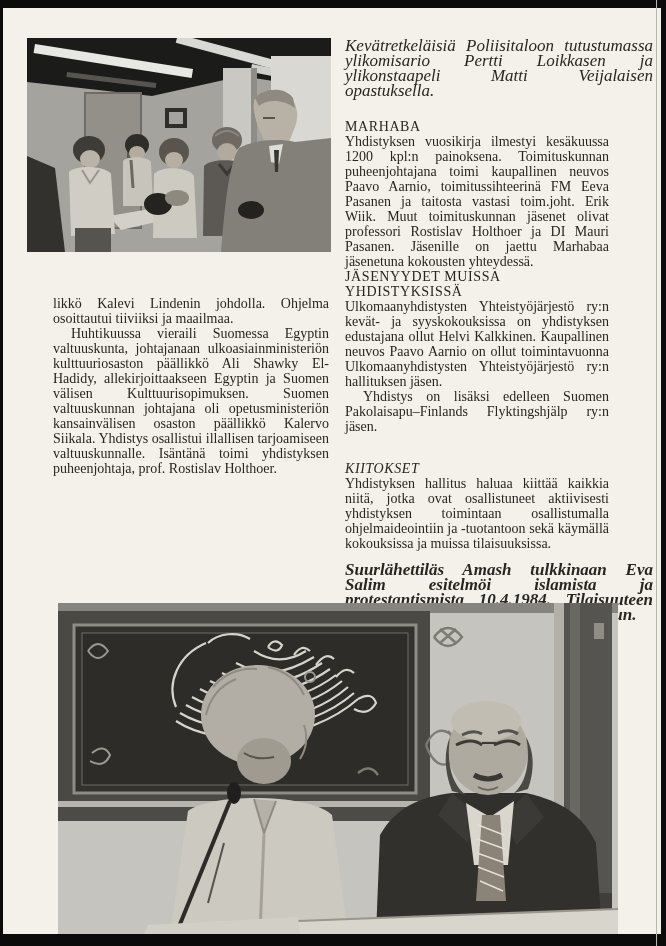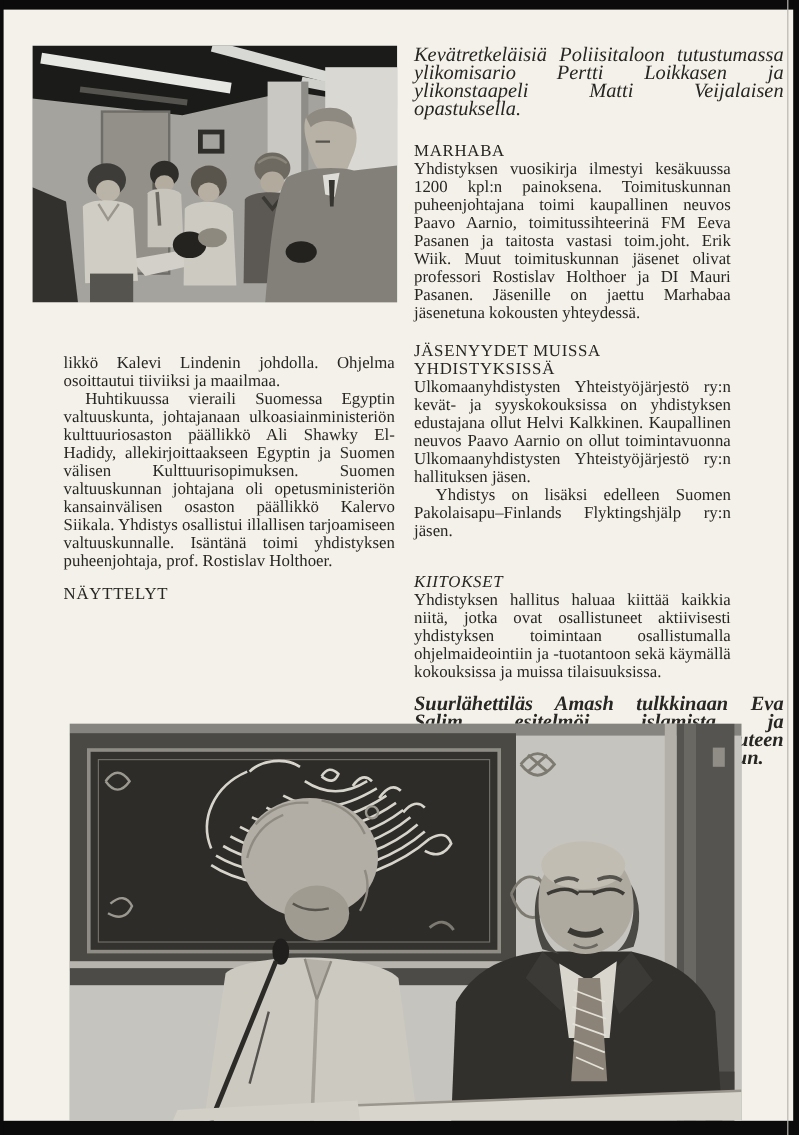--- a/index.html
+++ b/index.html
@@ -27,21 +27,21 @@
   .col-left{position:absolute;left:53px;top:296px;width:276px;}
   .col-right{position:absolute;left:345px;top:38px;width:308px;}
 
   p{margin:0;font-size:14px;line-height:15px;text-align:justify;}
   .caption{font-style:italic;font-size:17px;line-height:15px;text-align:justify;}
   .heading{font-size:14px;line-height:15px;letter-spacing:0.6px;font-weight:normal;margin:0;}
   .narrow{width:264px;}
   .indent{text-indent:18px;}
 
   .mt-sec1{margin-top:21px;}   
-  .mt-sec2{margin-top:17px;}   
+  .mt-sec2{}   
   .mt-sec3{margin-top:27px;font-style:italic;}   
   .mt-cap2{margin-top:11px;font-weight:bold;}   
   .mt-head-l{margin-top:12px;} 
 </style>
 </head>
 <body>
 
 <div class="page">
 
   <div class="edge edge-top"></div>
@@ -105,21 +105,20 @@
       <path d="M212,110 C226,102 250,100 268,104 L304,100 L304,214 L194,214 C198,166 202,126 212,110 Z" fill="#83807a"></path>
       <polygon points="242,108 256,106 252,126 244,124" fill="#dedcd6"></polygon>
       <polygon points="247,112 252,112 251,134 248,134" fill="#37352f"></polygon>
       <ellipse cx="224" cy="172" rx="13" ry="9" fill="#23221f"></ellipse>
     </svg>
   </div>
 
   <div class="col-left">
     <p>likkö Kalevi Lindenin johdolla. Ohjelma osoittautui tiiviiksi ja maailmaa.</p>
     <p class="indent">Huhtikuussa vieraili Suomessa Egyptin valtuuskunta, johtajanaan ulkoasiainministeriön kulttuuriosaston päällikkö Ali Shawky El-Hadidy, allekirjoittaakseen Egyptin ja Suomen välisen Kulttuurisopimuksen. Suomen valtuuskunnan johtajana oli opetusministeriön kansainvälisen osaston päällikkö Kalervo Siikala. Yhdistys osallistui illallisen tarjoamiseen valtuuskunnalle. Isäntänä toimi yhdistyksen puheenjohtaja, prof. Rostislav Holthoer.</p>
-    <h2 class="heading mt-head-l">NÄYTTELYT</h2>
   </div>
 
   <div class="col-right">
     <p class="caption">Kevätretkeläisiä Poliisitaloon tutustumassa ylikomisario Pertti Loikkasen ja ylikonstaapeli Matti Veijalaisen opastuksella.</p>
 
     <div class="narrow">
       <h2 class="heading mt-sec1">MARHABA</h2>
       <p>Yhdistyksen vuosikirja ilmestyi kesäkuussa 1200 kpl:n painoksena. Toimituskunnan puheenjohtajana toimi kaupallinen neuvos Paavo Aarnio, toimitussihteerinä FM Eeva Pasanen ja taitosta vastasi toim.joht. Erik Wiik. Muut toimituskunnan jäsenet olivat professori Rostislav Holthoer ja DI Mauri Pasanen. Jäsenille on jaettu Marhabaa jäsenetuna kokousten yhteydessä.</p>
     </div>
 

